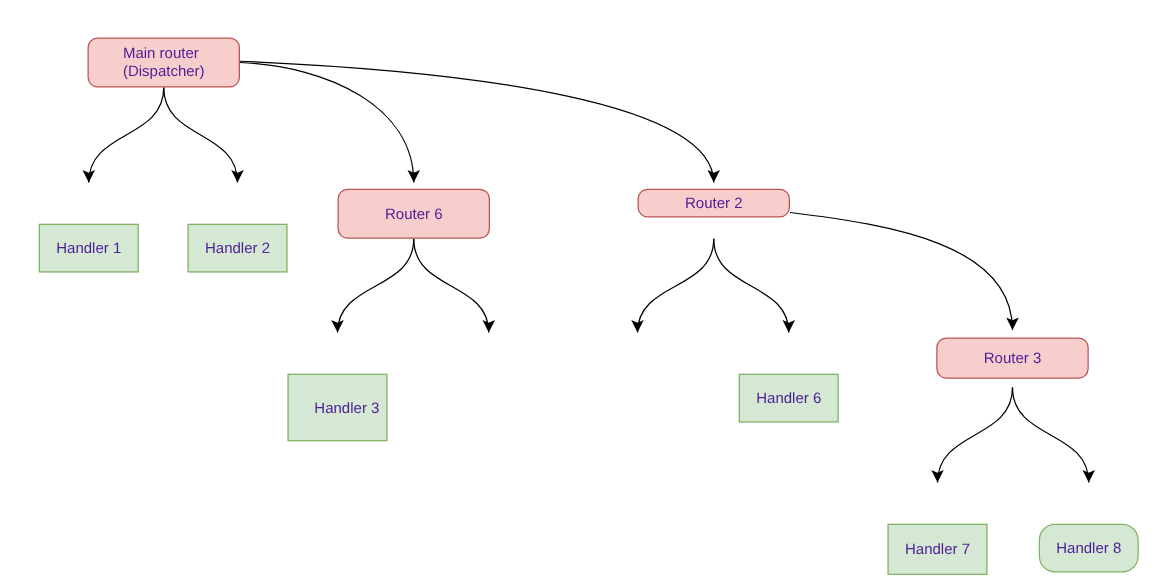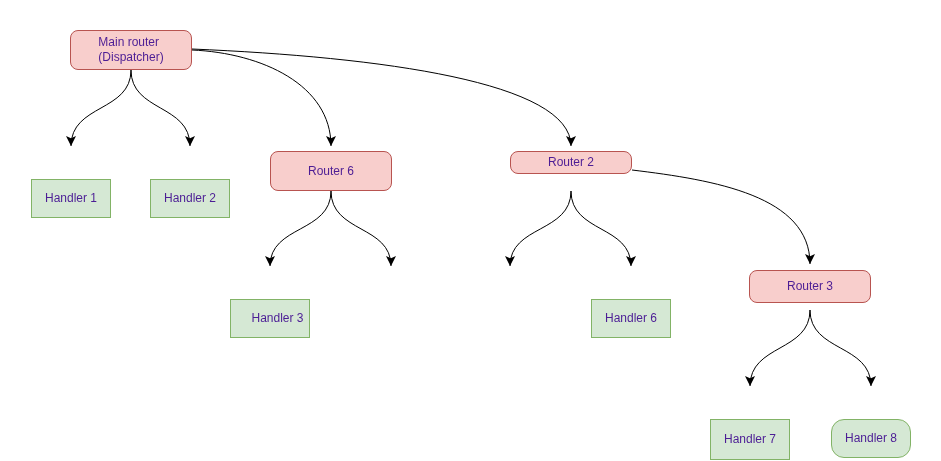--- a/index.html
+++ b/index.html
@@ -79,21 +79,21 @@
 (Dispatcher)</div>
 
   <div class="node handler" style="left:31px; top:151px; width:80px; height:39px;">Handler 1</div>
 
   <div class="node handler" style="left:150px; top:151px; width:80px; height:39px;">Handler 2</div>
 
   <div class="node router" style="left:270px; top:151px; width:122px; height:40px;">Router 6</div>
 
   <div class="node router" style="left:510px; top:151px; width:122px; height:23px;">Router 2</div>
 
-  <div class="node handler" style="left:230px; top:271px; width:80px; height:39px;padding-left:15px;">Handler 3</div>
+  <div class="node handler" style="left:230px; top:271px; width:80px; height:54px;padding-left:15px;">Handler 3</div>
 
 
 
   <div class="node handler" style="left:591px; top:271px; width:80px; height:39px;">Handler 6</div>
 
   <div class="node router" style="left:749px; top:270px; width:122px; height:33px;">Router 3</div>
 
   <div class="node handler" style="left:710px; top:391px; width:80px; height:41px;">Handler 7</div>
 
   <div class="node handler" style="left:831px; top:391px; width:80px; height:39px;border-radius:13px;">Handler 8</div>

